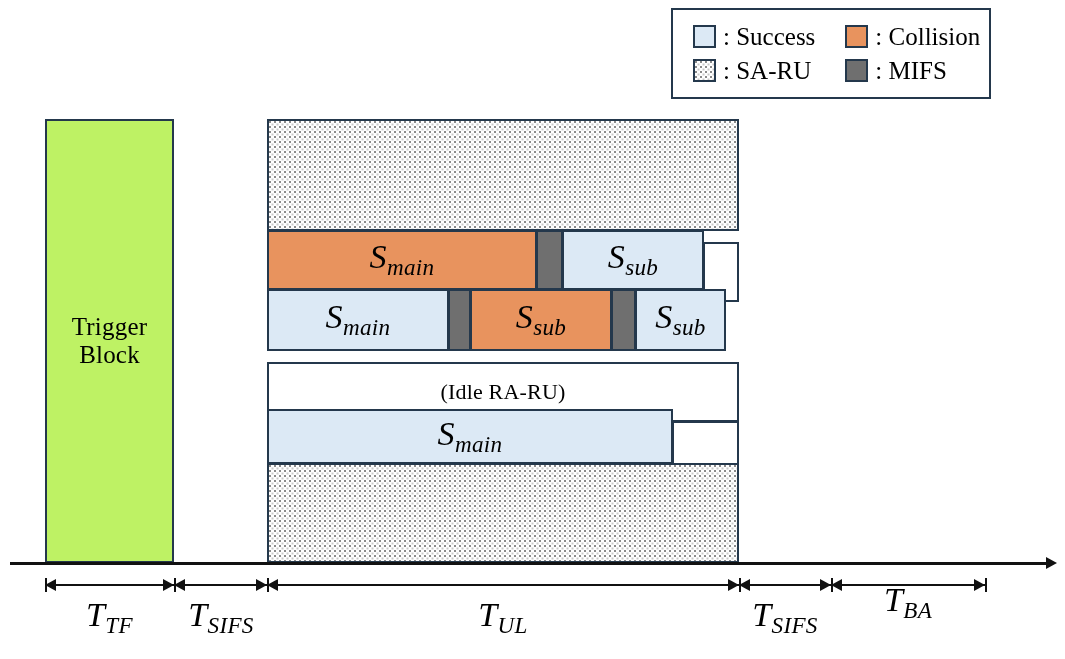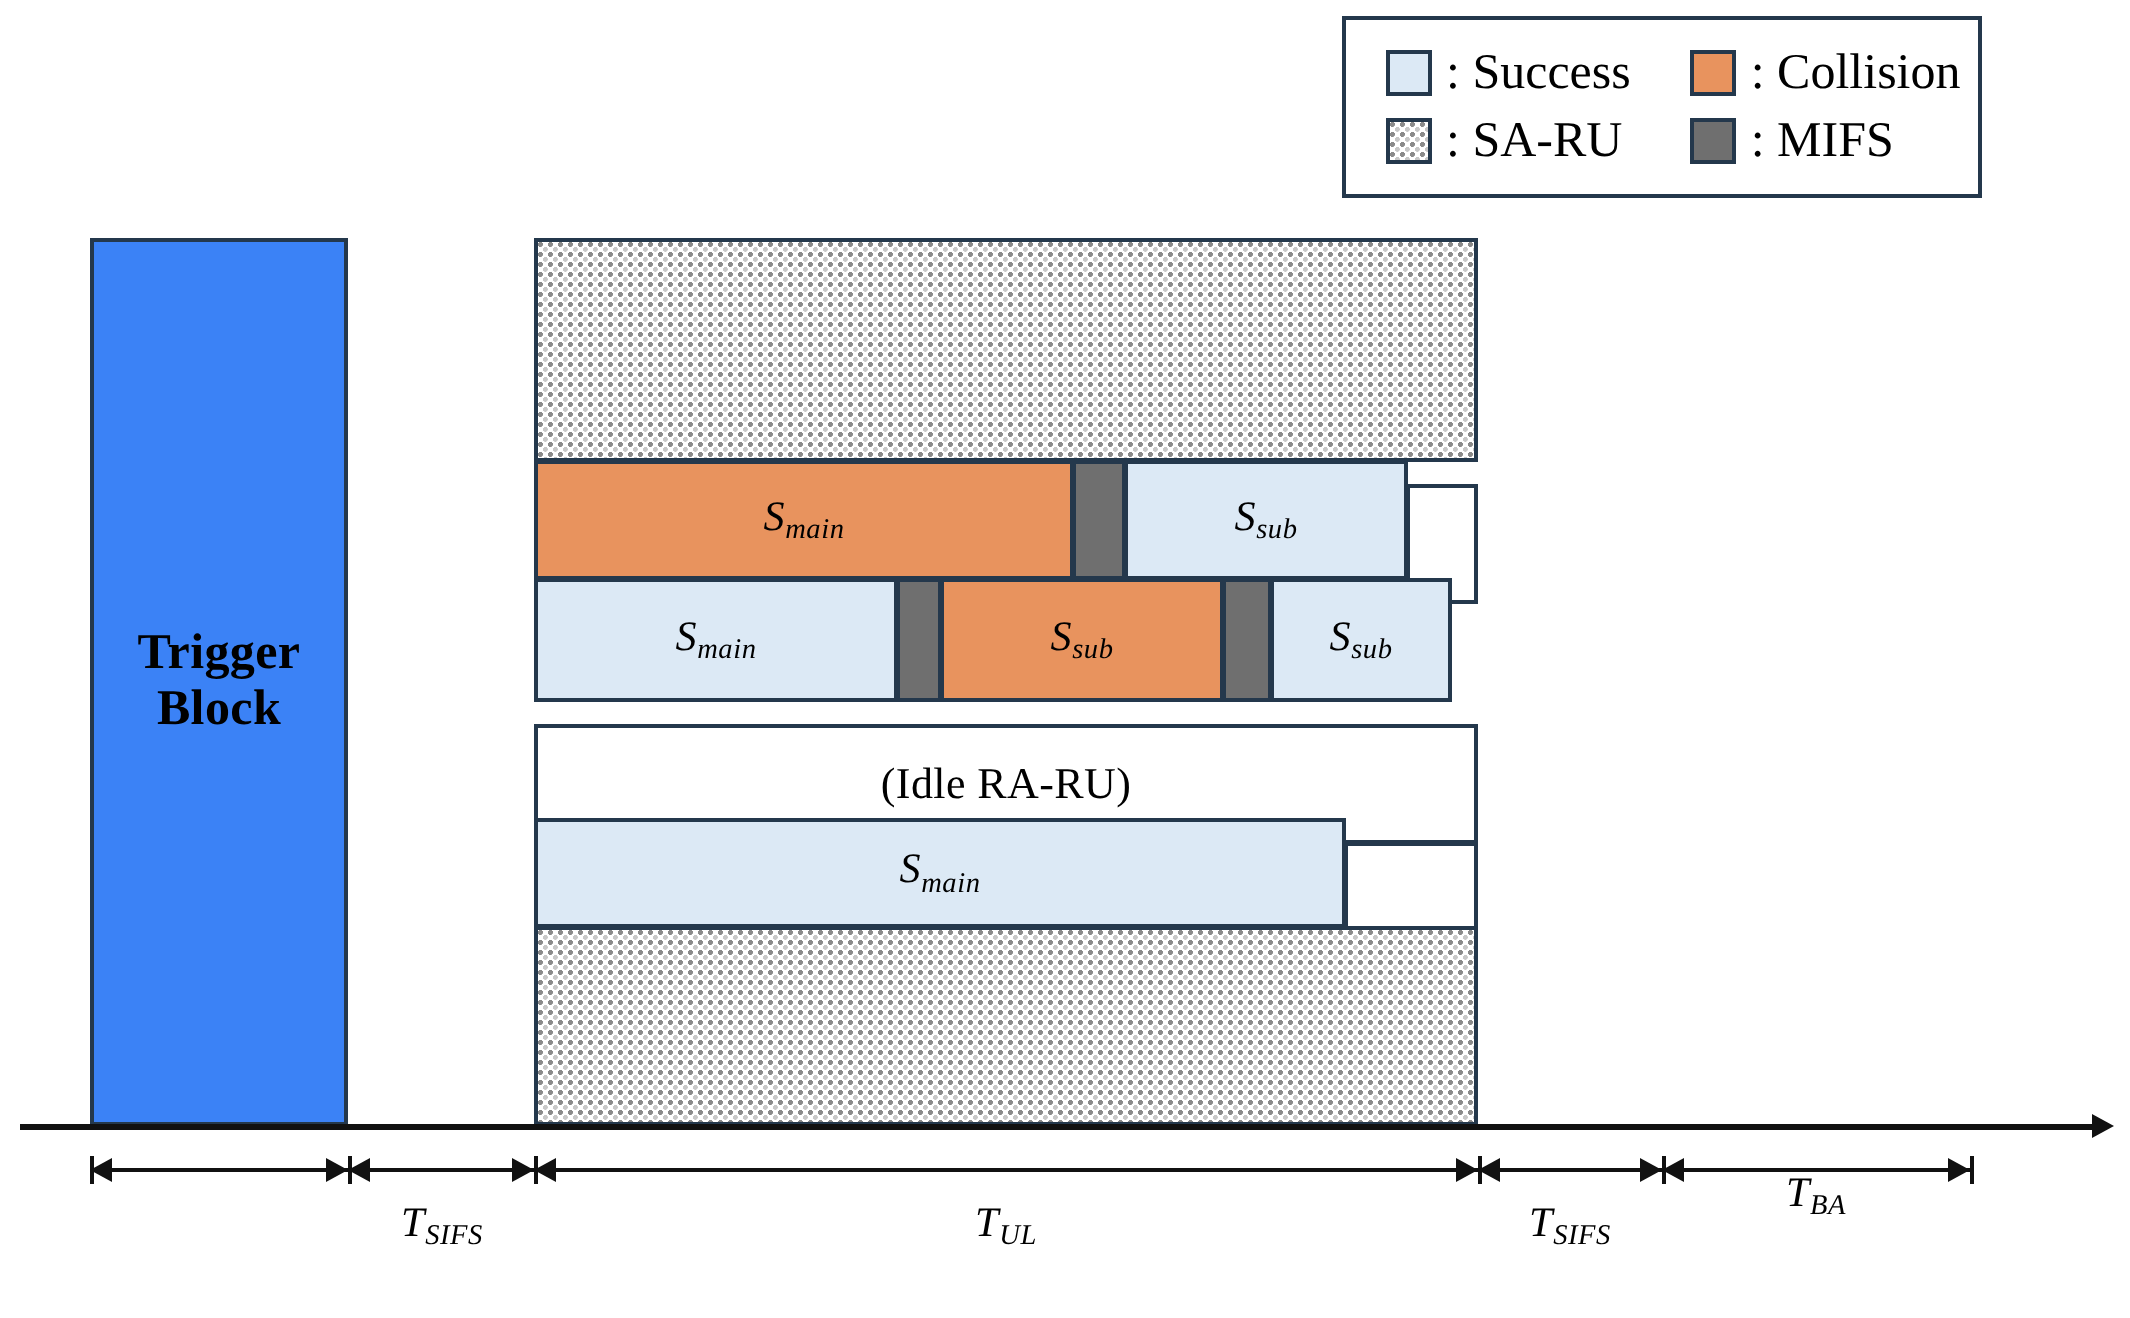--- a/index.html
+++ b/index.html
@@ -5,21 +5,21 @@
   html,body{margin:0;padding:0;background:#ffffff;}
   body{width:1065px;height:659px;position:relative;overflow:hidden;
        font-family:"Liberation Serif",serif;color:#000;}
 
   .stage{position:absolute;left:0;top:0;width:1065px;height:659px;}
 
   
   .box{position:absolute;box-sizing:border-box;border:2px solid #24384c;
        display:flex;align-items:center;justify-content:center;}
 
-  .fill-gray{background:#3b82f6;font-weight:bold;}
+  .fill-gray{background:#bef264;}
   .fill-blue{background:#dce9f5;}
   .fill-orange{background:#e8935e;}
   .fill-white{background:#ffffff;margin-top:12px;}
 
   
   .fill-saru{
     background-color:#ffffff;
     background-image:
       radial-gradient(circle at 1.2px 1.2px, #8a8a8a 1.15px, transparent 1.3px),
       radial-gradient(circle at 1.2px 1.2px, #c8c8c8 1.1px, transparent 1.25px);
@@ -35,21 +35,21 @@
       linear-gradient(to right,#6f6f6f 0 7px, transparent 7px 100%);
     background-size:14px 8px, 14px 8px;
     background-position:0 2px, 7px 6px;
     background-repeat:repeat;
   }
 
   .label{font-size:25px;line-height:1.12;text-align:center;letter-spacing:.2px;}
   .label.small{font-size:22px;}
 
   
-  .math{font-style:italic;font-size:21px;white-space:nowrap;line-height:1;}
+  .math{font-style:italic;font-size:34px;white-space:nowrap;line-height:1;}
   .math sub{font-style:italic;font-size:0.68em;vertical-align:-0.30em;
             letter-spacing:.3px;margin-left:.4px;}
 
   
   .baseline{position:absolute;background:#111;height:2.5px;}
   .axis-arrow{position:absolute;width:0;height:0;
      border-top:6px solid transparent;border-bottom:6px solid transparent;
      border-left:11px solid #111;}
 
   .measline{position:absolute;height:2px;background:#111;}
@@ -146,20 +146,23 @@
   <div class="tick" style="left:45px;top:578px;height:14px;"></div>
   <div class="tick" style="left:174px;top:578px;height:14px;"></div>
   <div class="tick" style="left:267px;top:578px;height:14px;"></div>
   <div class="tick" style="left:739px;top:578px;height:14px;"></div>
   <div class="tick" style="left:831px;top:578px;height:14px;"></div>
   <div class="tick" style="left:985px;top:578px;height:14px;"></div>
 
   <div class="measline" style="left:45px;top:584px;width:129px;"></div>
   <div class="ahead l" style="left:45px;top:579px;"></div>
   <div class="ahead r" style="left:163px;top:579px;"></div>
+  <div class="tlabel" style="left:45px;top:598px;width:129px;">
+    <span class="math"><span>T</span><sub>TF</sub></span>
+  </div>
 
   <div class="measline" style="left:174px;top:584px;width:93px;"></div>
   <div class="ahead l" style="left:174px;top:579px;"></div>
   <div class="ahead r" style="left:256px;top:579px;"></div>
   <div class="tlabel" style="left:166px;top:598px;width:110px;">
     <span class="math"><span>T</span><sub>SIFS</sub></span>
   </div>
 
   <div class="measline" style="left:267px;top:584px;width:472px;"></div>
   <div class="ahead l" style="left:267px;top:579px;"></div>

